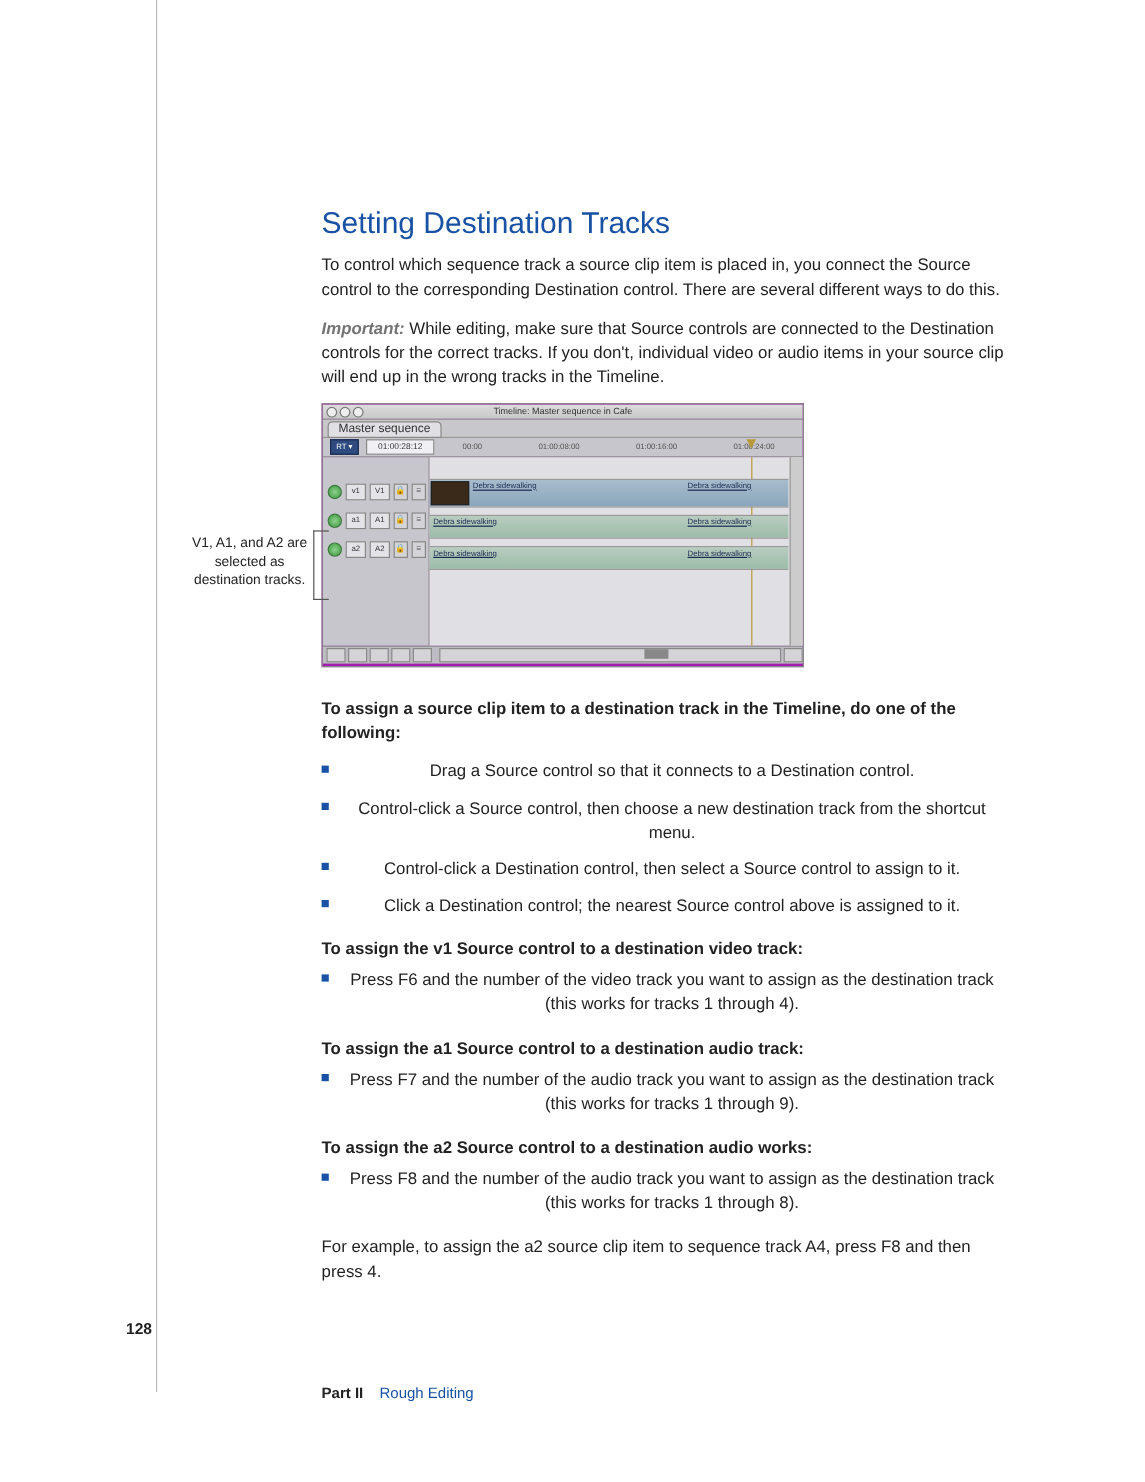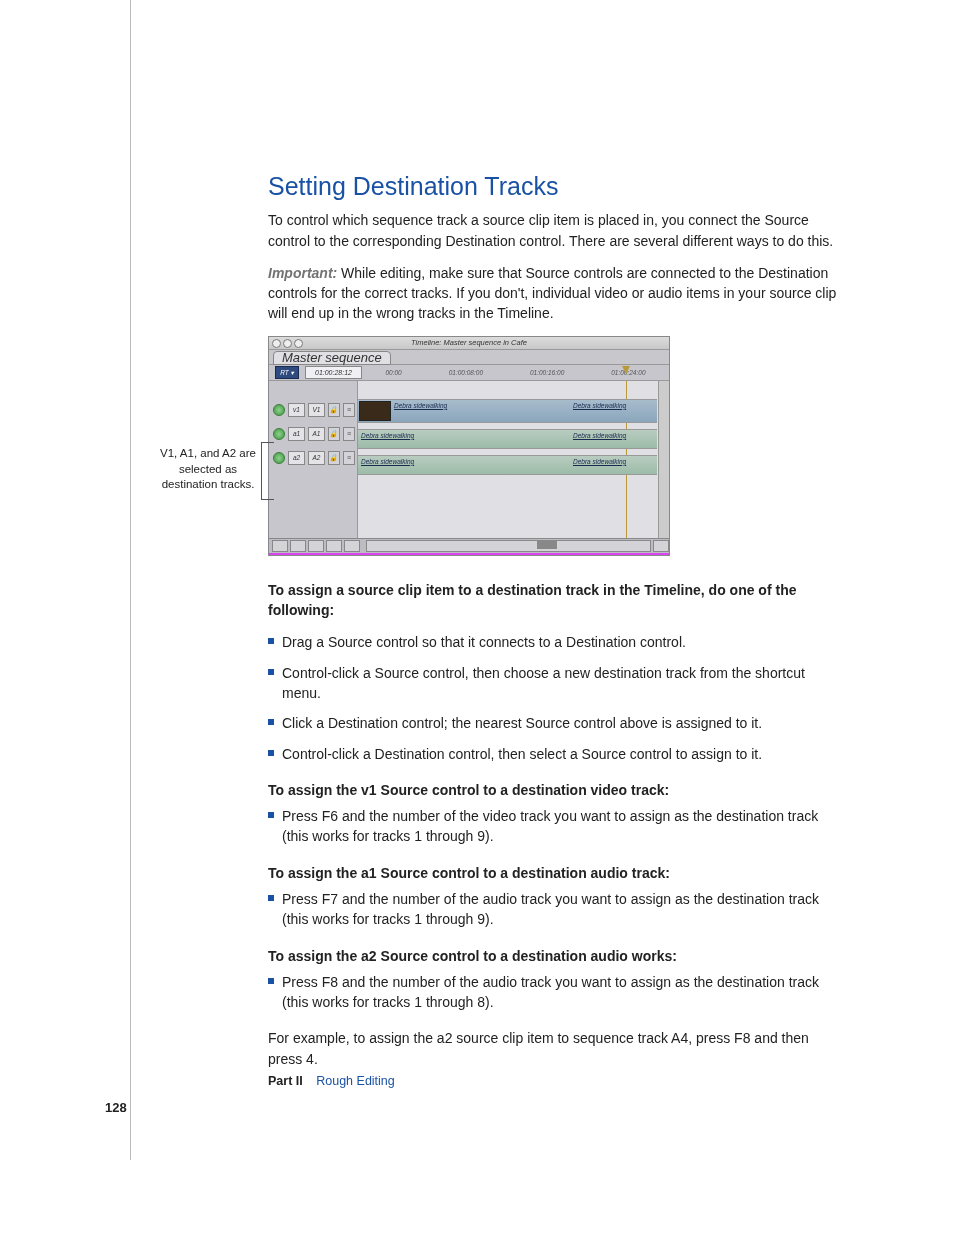--- a/index.html
+++ b/index.html
@@ -33,46 +33,45 @@
     font-weight: 400;
     font-size: 25px;
     margin: 0 0 6px 0;
   }
   p { margin: 0 0 12px 0; }
   .important { color: #737373; font-style: italic; font-weight: 600; }
   .screenshot {
     width: 400px;
     height: 218px;
     border: 1px solid #888;
-    background: #d946ef;
+    background: #a21caf;
     position: relative;
     margin: 6px 0 24px 0;
     font-size: 8px;
     color: #333;
     overflow: hidden;
-    font-style: italic;
   }
   .ss-titlebar {
     height: 12px;
     background: linear-gradient(#dcdcdc,#c8c8c8);
     border-bottom: 1px solid #999;
     text-align: center;
     font-size: 7.5px;
     line-height: 12px;
     color: #333;
     position: relative;
   }
   .ss-traffic {
     position: absolute; left: 3px; top: 2px; display: flex; gap: 2px;
   }
   .ss-traffic span { width: 7px; height: 7px; border: 1px solid #777; border-radius: 50%; background: #eee; display: inline-block; }
   .ss-tabrow { height: 14px; background: #c8c8cc; border-bottom: 1px solid #999; }
   .ss-tab {
     display: inline-block; height: 12px; margin: 1px 0 12px 4px; padding: 0 8px;
-    border: 1px solid #888; background: #e0e0e4; font-size: 13px; line-height: 12px; border-radius: 4px 4px 0 0;
+    border: 1px solid #888; background: #e0e0e4; font-size: 10px; line-height: 12px; border-radius: 4px 4px 0 0;
   }
   .ss-ruler {
     height: 15px; background: #c6c6cc; border-bottom: 1px solid #999;
     display: flex; align-items: center;
   }
   .ss-rt {
     width: 22px; height: 11px; margin-left: 6px; background: #2e4a7e; color: #fff; font-size: 6.5px; text-align: center; line-height: 11px; border: 1px solid #1a2a50;
   }
   .ss-tc {
     width: 55px; height: 11px; margin-left: 6px; background: #f0f0f4; border: 1px solid #888; font-size: 7px; text-align: center; line-height: 11px;
@@ -132,20 +131,21 @@
   }
   .bold { font-weight: 700; }
   ul.steps {
     list-style: none;
     padding: 0 0 0 14px;
     margin: 0 0 16px 0;
   }
   ul.steps li {
     position: relative;
     margin: 0 0 10px 0;
+    text-align: center;
   }
   ul.steps li::before {
     content: "";
     position: absolute;
     left: -14px;
     top: 6px;
     width: 6px;
     height: 6px;
     background: #1952a4;
   }
@@ -153,21 +153,21 @@
   .footer-num {
     position: absolute;
     left: 105px;
     top: 1099px;
     font-size: 13px;
     font-weight: 700;
   }
   .footer-text {
     position: absolute;
     left: 268px;
-    top: 1072px;
+    top: 1152px;
     font-size: 12.5px;
   }
   .footer-text .part { font-weight: 700; }
   .footer-text .chap { color: #1952a4; margin-left: 10px; }
 </style>
 </head>
 <body>
 
 <div class="page-rule"></div>
 
@@ -252,27 +252,27 @@
         <div class="ss-hscroll-thumb"></div>
       </div>
       <div class="ss-footer-btn"></div>
     </div>
   </div>
 
   <p class="bold">To assign a source clip item to a destination track in the Timeline, do one of the following:</p>
   <ul class="steps">
     <li>Drag a Source control so that it connects to a Destination control.</li>
     <li>Control-click a Source control, then choose a new destination track from the shortcut menu.</li>
+    <li>Control-click a Destination control, then select a Source control to assign to it.</li>
     <li>Click a Destination control; the nearest Source control above is assigned to it.</li>
-    <li>Control-click a Destination control, then select a Source control to assign to it.</li>
   </ul>
 
   <p class="subhead">To assign the v1 Source control to a destination video track:</p>
   <ul class="steps">
-    <li>Press F6 and the number of the video track you want to assign as the destination track (this works for tracks 1 through 9).</li>
+    <li>Press F6 and the number of the video track you want to assign as the destination track (this works for tracks 1 through 4).</li>
   </ul>
 
   <p class="subhead">To assign the a1 Source control to a destination audio track:</p>
   <ul class="steps">
     <li>Press F7 and the number of the audio track you want to assign as the destination track (this works for tracks 1 through 9).</li>
   </ul>
 
   <p class="subhead">To assign the a2 Source control to a destination audio works:</p>
   <ul class="steps">
     <li>Press F8 and the number of the audio track you want to assign as the destination track (this works for tracks 1 through 8).</li>

